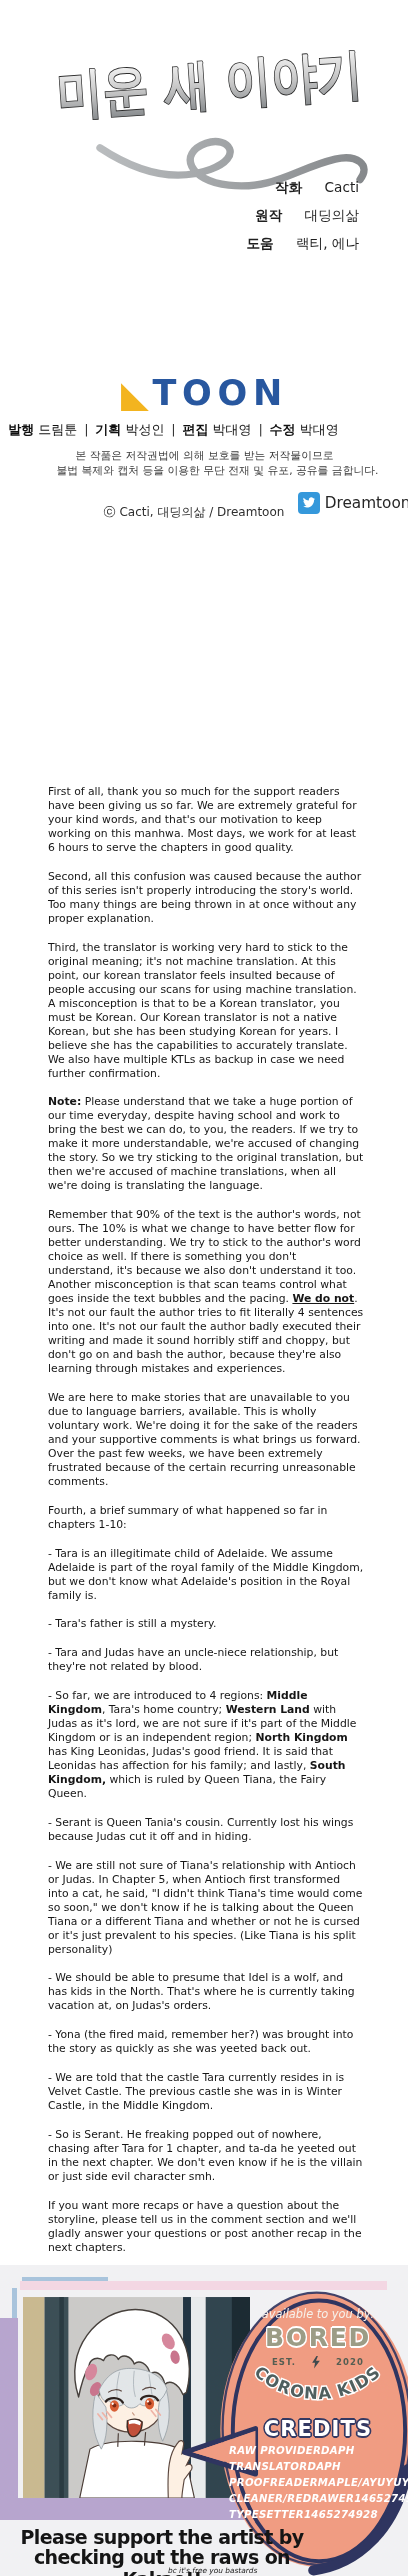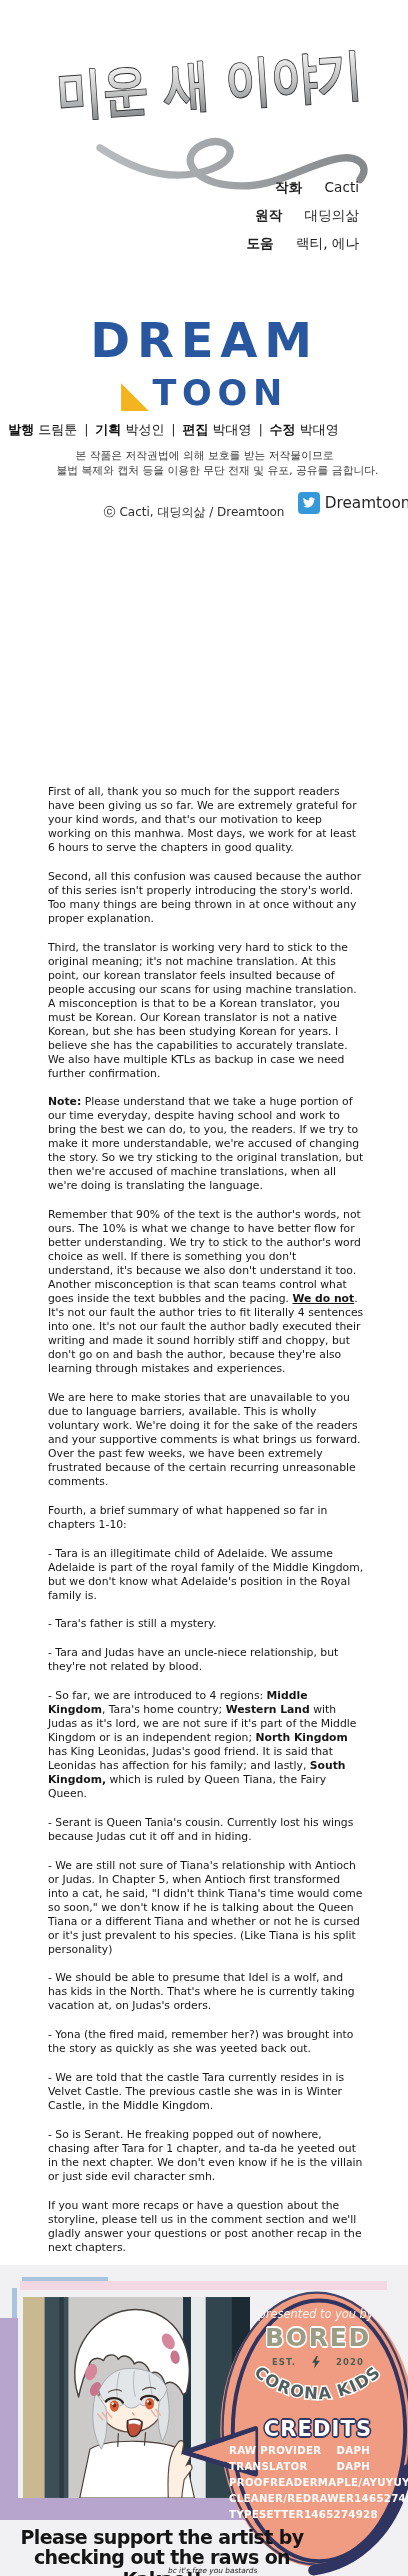--- a/index.html
+++ b/index.html
@@ -55,22 +55,22 @@
       text-shadow:-1.1px -1.1px 0 #fff,1.1px -1.1px 0 #fff,-1.1px 1.1px 0 #fff,1.1px 1.1px 0 #fff,0 -1.7px 0 #fff,0 1.7px 0 #fff;}
   .estrow{position:absolute;left:244px;top:2356px;width:148px;display:flex;
       justify-content:center;align-items:center;gap:16px;color:#555e52;
       font-weight:bold;font-size:8.5px;letter-spacing:1.1px;}
   .corona-svg{position:absolute;left:241px;top:2359px;width:153px;height:54px;}
   .credits-title{position:absolute;left:244px;top:2417px;width:148px;text-align:center;
       font-size:21px;font-weight:800;color:#ffffff;letter-spacing:1.1px;
       text-shadow:1.7px 0 0 #333963,-1.7px 0 0 #333963,0 1.7px 0 #333963,0 -1.7px 0 #333963,
                   1.1px 1.1px 0 #333963,-1.1px 1.1px 0 #333963,1.1px -1.1px 0 #333963,-1.1px -1.1px 0 #333963;}
   .credits-rows{position:absolute;left:229px;top:2445px;width:141px;}
-  .credit-row{display:flex;justify-content:space-between;font-size:10.2px;color:#ffffff;
-      font-weight:600;margin-bottom:5.1px;letter-spacing:0.3px;}
+  .credit-row{display:flex;font-size:10.2px;color:#ffffff;
+      font-weight:600;margin-bottom:5.1px;letter-spacing:0.3px;font-style:italic;}
   .support1,.support2{position:absolute;left:8.5px;width:307px;text-align:center;
       font-weight:bold;color:#151515;font-size:19px;letter-spacing:-0.6px;}
   .support1{top:2526px;}
   .support2{top:2546px;}
   .support-small{position:absolute;left:168px;top:2566px;font-size:7.4px;color:#222;font-style:italic;}
 </style>
 </head>
 <body>
 
 <div class="page">
@@ -90,21 +90,20 @@
     <text x="300" y="172" text-anchor="middle" font-size="96" font-weight="bold" font-family="DejaVu Sans, sans-serif" fill="url(#silver)" stroke="#2b2b2b" stroke-width="3" paint-order="stroke" textLength="540" lengthAdjust="spacingAndGlyphs" transform="rotate(-4 300 160)">미운 새 이야기</text>
     <path d="M105,252 C175,298 240,312 300,290 C360,268 332,230 292,244 C242,262 262,310 332,318 C412,327 452,288 520,272 C558,263 584,282 564,308" fill="none" stroke="url(#swirlgrad)" stroke-width="13" stroke-linecap="round"></path>
   </svg>
 
   <div class="chapter-credits">
       <div><b>작화</b> Cacti</div>
       <div><b>원작</b> 대딩의삶</div>
       <div><b>도움</b> 랙티, 에나</div>
     </div>
 
-  <div class="dream">DREAM</div>
   <div class="toon-row">
     <span class="tri"></span>
     <span class="toon-text">TOON</span>
   </div>
   <div class="staff-line"><b>발행</b>&nbsp;드림툰<span class="sep">|</span><b>기획</b>&nbsp;박성인<span class="sep">|</span><b>편집</b>&nbsp;박대영<span class="sep">|</span><b>수정</b>&nbsp;박대영</div>
   <div class="copy1">본 작품은 저작권법에 의해 보호를 받는 저작물이므로</div>
   <div class="copy2">불법 복제와 캡처 등을 이용한 무단 전재 및 유포, 공유를 금합니다.</div>
   <div class="attr">ⓒ Cacti, 대딩의삶 / Dreamtoon</div>
   <div class="twitter">
     <span class="tw-icon">
@@ -197,21 +196,21 @@
 
   <svg class="bubble" viewBox="0 0 420 508">
     <ellipse cx="260" cy="250" rx="172" ry="242" fill="#f09c82"></ellipse>
     <path d="M150,248 L25,290 L150,328 Z" fill="#f09c82" stroke="#2f3560" stroke-width="9" stroke-linejoin="round"></path>
     <ellipse cx="258" cy="248" rx="166" ry="240" fill="none" stroke="#2f3560" stroke-width="4" opacity="0.9"></ellipse>
     <ellipse cx="262" cy="252" rx="152" ry="230" fill="none" stroke="#2f3560" stroke-width="7"></ellipse>
     <path d="M418,320 C398,426 330,488 252,498" fill="none" stroke="#2f3560" stroke-width="18" stroke-linecap="round"></path>
     <path d="M150,252 L40,290 L150,322" fill="#f09c82" stroke="none"></path>
   </svg>
 
-  <div class="presented">presented to you by:</div>
+  <div class="presented">available to you by:</div>
   <div class="bored">BORED</div>
   <div class="estrow">
     <span>EST.</span>
     <svg width="8" height="12.5" viewBox="0 0 16 26">
       <polygon points="9,0 0,14 6,14 4,26 16,10 8,10 12,0" fill="#3f4a4e"></polygon>
     </svg>
     <span>2020</span>
   </div>
   <svg class="corona-svg" viewBox="0 0 270 95">
     <path id="coronaArc" d="M15,18 C75,88 195,88 255,18" fill="none"></path>

